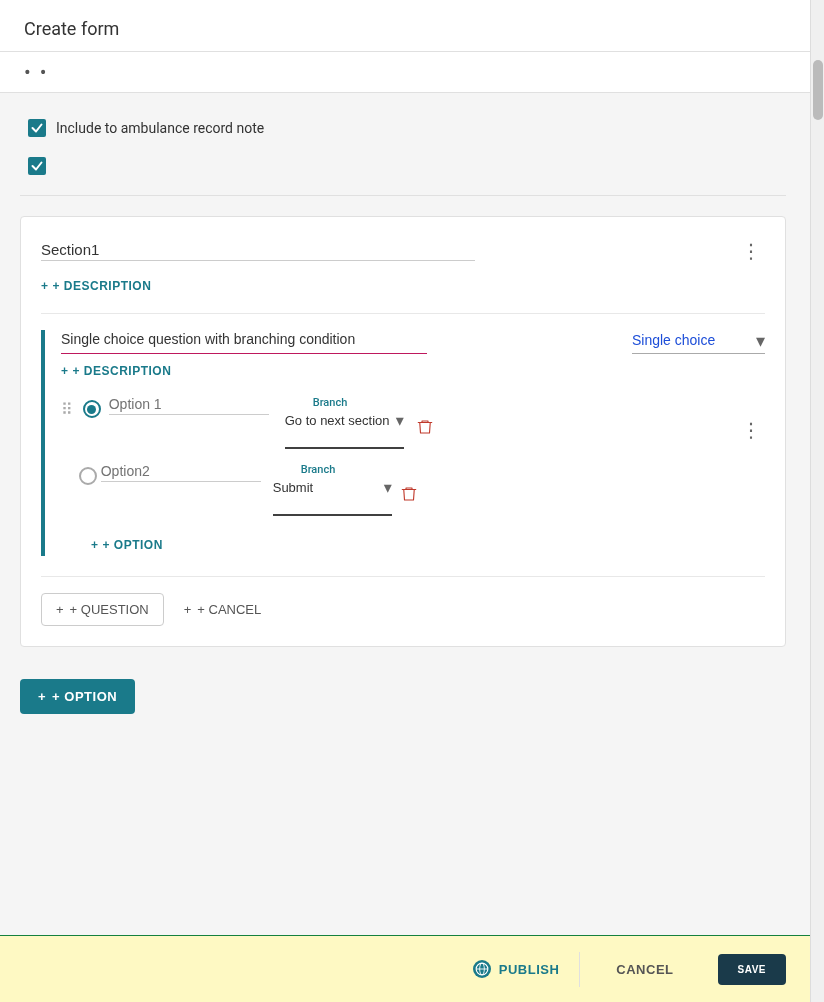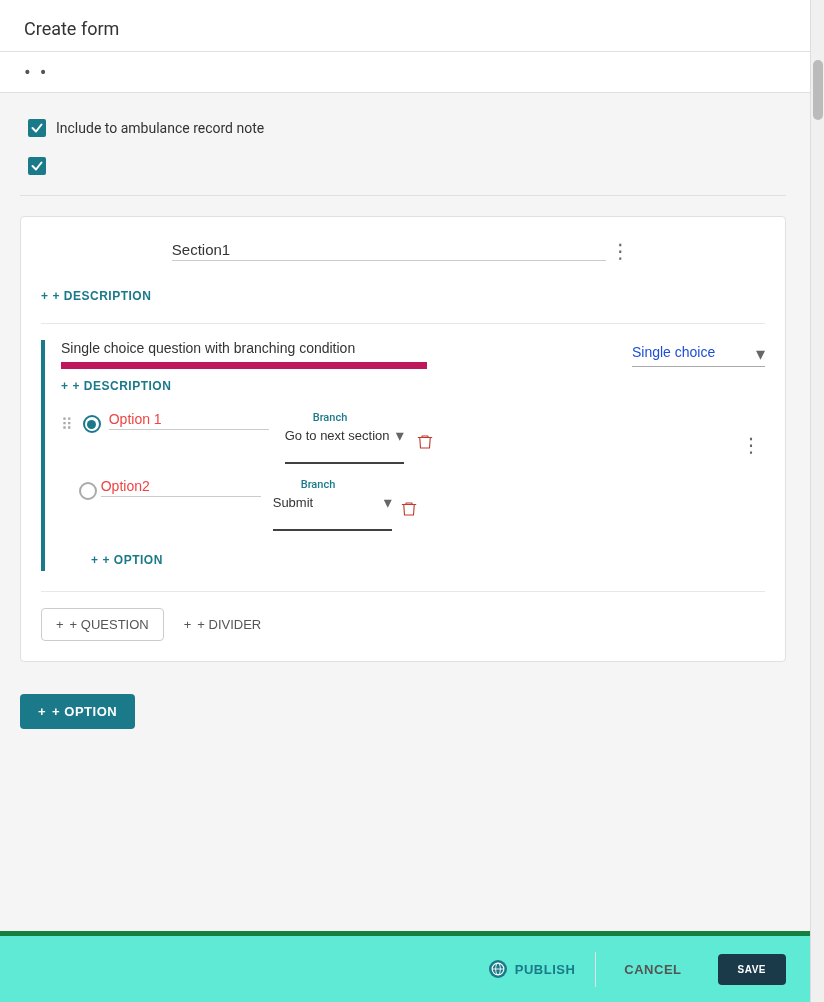--- a/index.html
+++ b/index.html
@@ -84,22 +84,22 @@
       background: #fff;
       border: 1px solid #e0e0e0;
       border-radius: 4px;
       padding: 20px 20px 20px 20px;
       margin-bottom: 16px;
       position: relative;
     }
     .section-header {
       display: flex;
       align-items: center;
-      justify-content: center;
-      margin-bottom: 20px;
+      justify-content: space-between;
+      margin-bottom: 10px;
     }
     .section-title-input {
       font-size: 15px;
       font-weight: 400;
       color: #333;
       border: none;
       border-bottom: 1px solid #ccc;
       outline: none;
       width: 60%;
       padding-bottom: 2px;
@@ -140,21 +140,21 @@
     .question-header {
       display: flex;
       align-items: center;
       justify-content: space-between;
       margin-bottom: 6px;
     }
     .question-title-input {
       font-size: 14px;
       color: #333;
       border: none;
-      border-bottom: 7px solid #be185d;
+      border-bottom: 1px solid #be185d;
       outline: none;
       width: 52%;
       padding-bottom: 6px;
     }
     .question-type-select {
       display: flex;
       align-items: center;
       gap: 4px;
       color: #333;
       font-size: 14px;
@@ -223,21 +223,21 @@
     .option-input-group {
       display: flex;
       flex-direction: column;
       gap: 4px;
     }
     .option-text-input {
       border: none;
       border-bottom: 1px solid #ccc;
       outline: none;
       font-size: 14px;
-      color: #ef4444;
+      color: #737373;
       width: 160px;
       padding-bottom: 2px;
     }
     .branch-group {
       display: flex;
       flex-direction: column;
       gap: 2px;
       margin-left: 8px;
     }
     .branch-label {
@@ -337,22 +337,22 @@
       font-size: 13px;
       font-weight: 600;
       letter-spacing: 0.5px;
       border: none;
       border-radius: 4px;
       cursor: pointer;
       padding: 10px 18px;
       margin: 16px 0 24px 0;
     }
     .bottom-bar {
-      background: #5eead4;
-      border-top: 5px solid #15803d;
+      background: #fef9c3;
+      border-top: 1px solid #15803d;
       padding: 14px 24px;
       display: flex;
       align-items: center;
       justify-content: flex-end;
       gap: 0;
       margin-right: 14px;
     }
     .publish-btn {
       display: flex;
       align-items: center;
@@ -376,21 +376,21 @@
       justify-content: center;
     }
     .cancel-btn {
       color: #555;
       font-size: 13px;
       font-weight: 600;
       letter-spacing: 0.5px;
       background: none;
       border: none;
       cursor: pointer;
-      padding: 10px 28px;
+      padding: 10px 36px;
       border-left: 1px solid #e0e0e0;
     }
     .save-btn {
       background: #1a3a4a;
       color: #fff;
       font-size: 10px;
       font-weight: 600;
       letter-spacing: 0.5px;
       border: none;
       border-radius: 4px;
@@ -543,21 +543,21 @@
         </button>
       </div>
 
       <div class="section-footer">
         <button class="add-question-btn">
           <span>+</span>
           <span>+ QUESTION</span>
         </button>
         <button class="add-divider-btn">
           <span>+</span>
-          <span>+ DIVIDER</span>
+          <span>+ CANCEL</span>
         </button>
       </div>
     </div>
 
     
     <button class="add-section-btn">
       <span>+</span>
       <span>+ OPTION</span>
     </button>
   </div>

